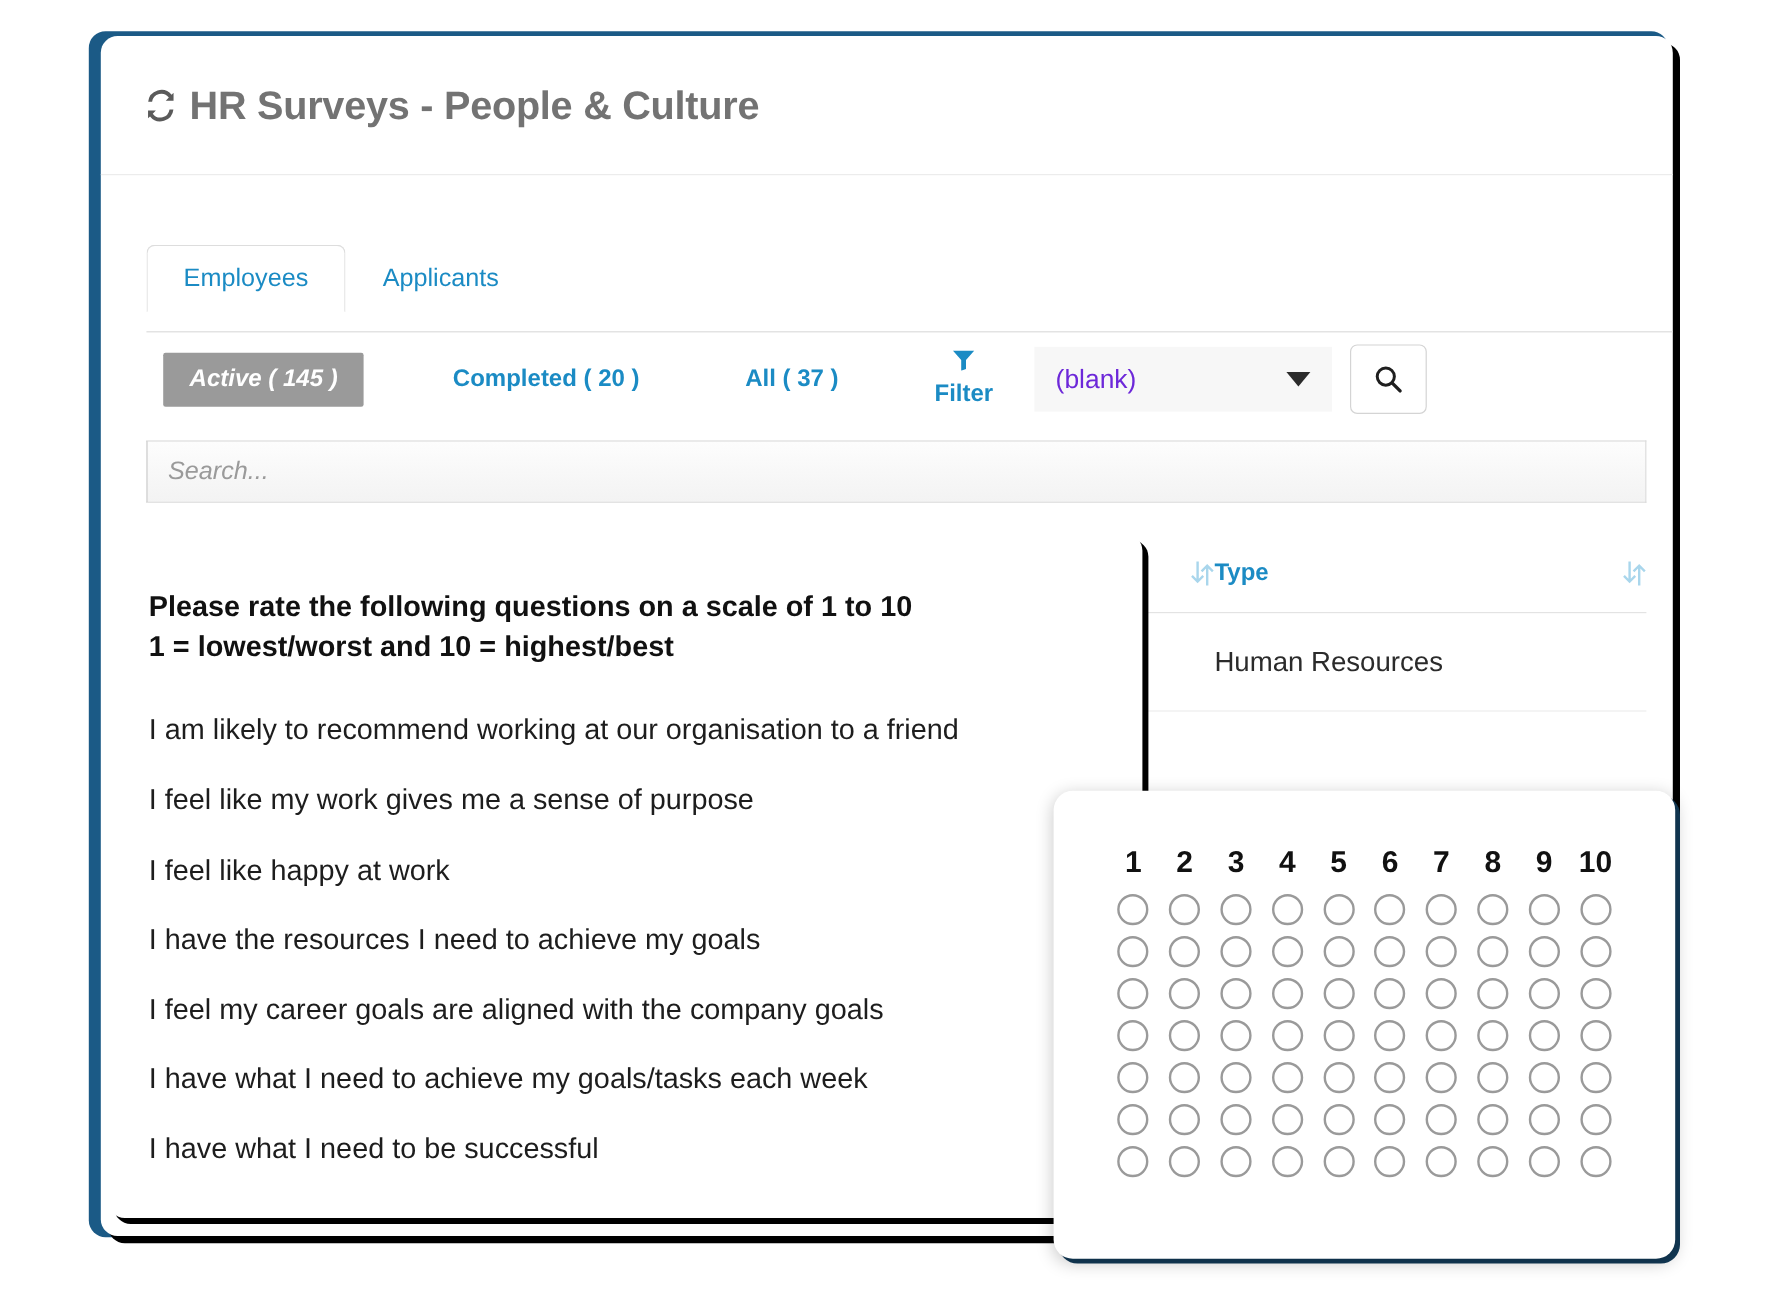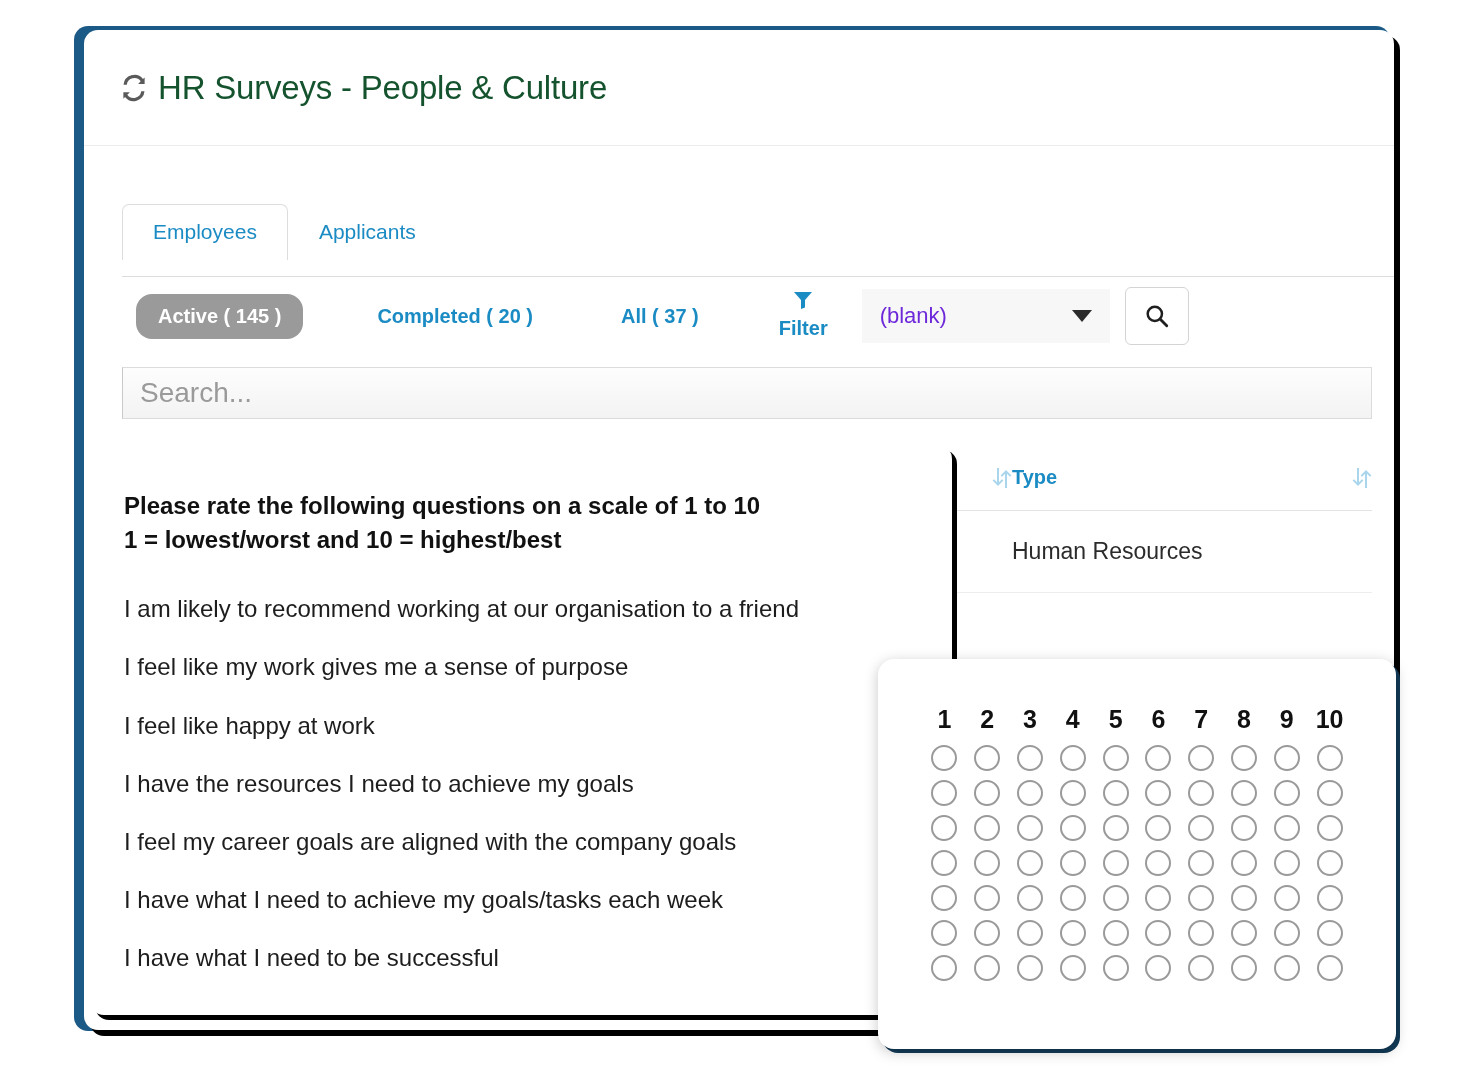--- a/index.html
+++ b/index.html
@@ -33,22 +33,22 @@
   .titlebar {
     height: 116px;
     border-bottom: 1px solid #ececec;
     display: flex;
     align-items: center;
     padding-left: 35px;
   }
   .sync-icon { width: 30px; height: 30px; margin-right: 9px; flex:none; display:block; }
   .app-title {
     font-size: 33px;
-    font-weight: 400;
-    color: #14532d;
+    font-weight: 700;
+    color: #737373;
     letter-spacing: -0.2px;
     white-space: nowrap;
   }
 
   
   .tabs-wrap { position: relative; padding: 58px 0 0 38px; }
   .tabs { display: flex; align-items: flex-end; position: relative; z-index: 2; }
   .tab {
     font-size: 21px;
     color: #1b8bc4;
@@ -81,23 +81,24 @@
     align-items: center;
     padding: 27px 0 0 52px;
     gap: 0;
   }
   .pill-active {
     background: #9a9a9a;
     color: #ffffff;
     font-size: 20px;
     font-weight: 700;
     padding: 11px 22px;
-    border-radius: 16px;
-    white-space: nowrap;
-    cursor: pointer;
+    border-radius: 2px;
+    white-space: nowrap;
+    cursor: pointer;
+    font-style: italic;
   }
   .link-filter {
     color: #1b8bc4;
     font-size: 20px;
     font-weight: 700;
     white-space: nowrap;
     cursor: pointer;
   }
   .ml-a { margin-left: 74px; }
   .ml-b { margin-left: 88px; }
@@ -135,21 +136,21 @@
   .search-field {
     margin: 22px 0 0 38px;
     width: 1250px; height: 52px;
     border: 1px solid #dcdcdc;
     border-left: 1px solid #c9c9c9;
     background: linear-gradient(#fdfdfd, #f3f3f3);
     display: flex; align-items: center;
     padding-left: 17px;
   }
   .search-field span {
-    font-size: 28px; color: #9a9a9a;
+    font-size: 21px; font-style: italic; color: #9a9a9a;
   }
 
   
   .table {
     margin: 26px 0 0 38px;
     width: 1250px;
   }
   .thead {
     display: flex; align-items: center;
     height: 66px;

